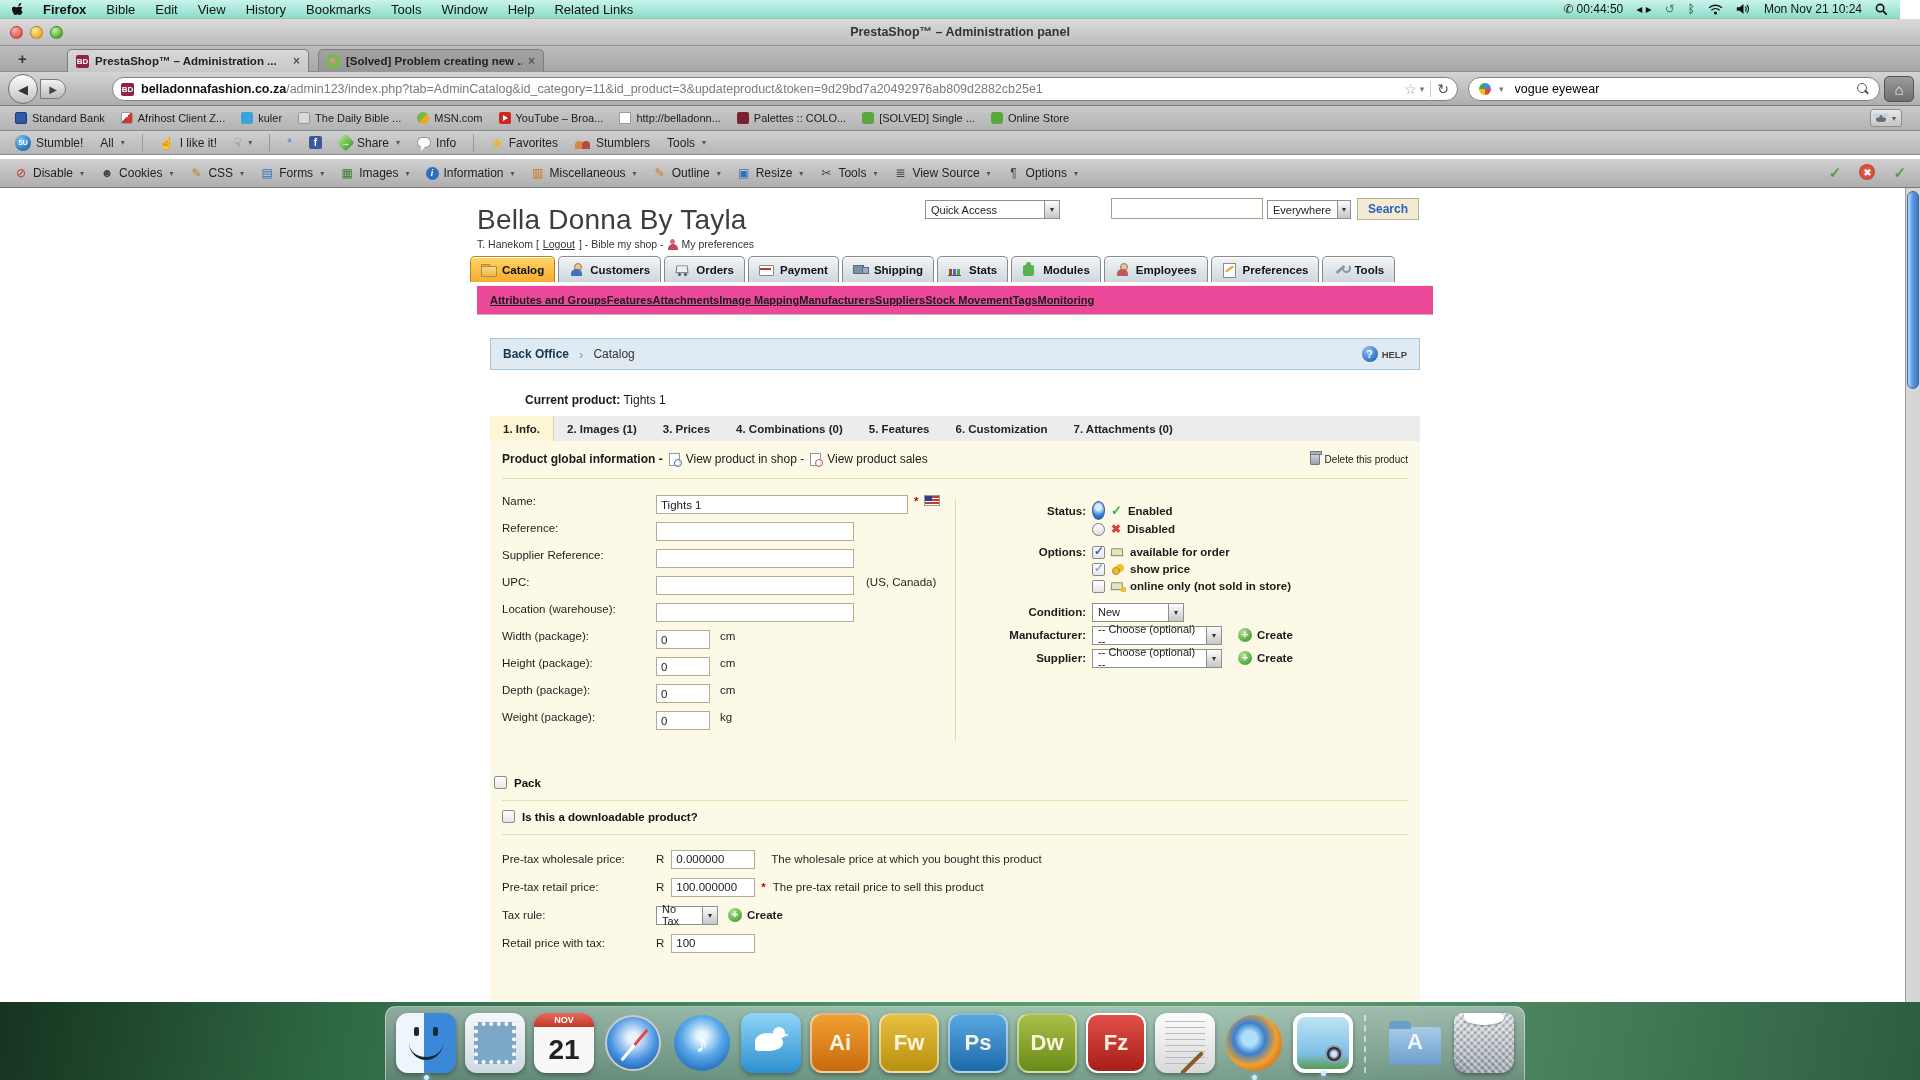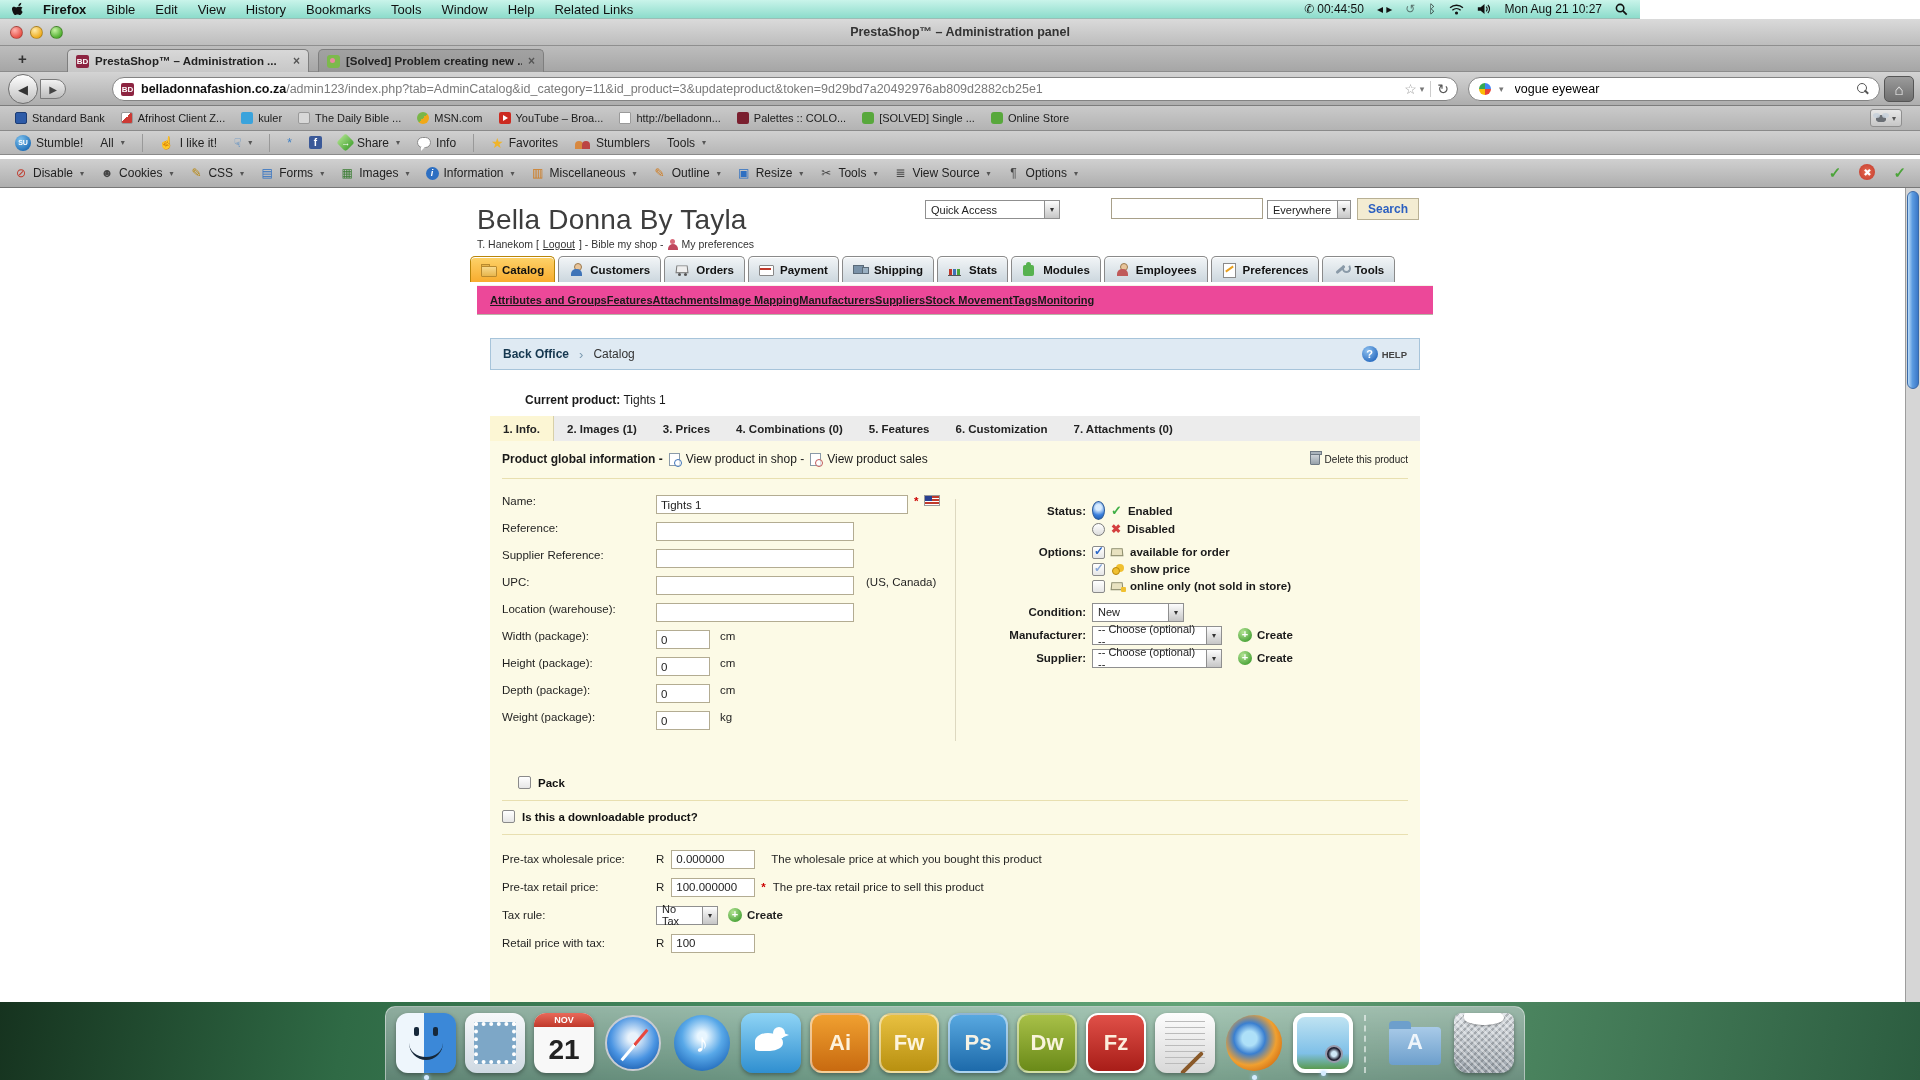--- a/index.html
+++ b/index.html
@@ -1,21 +1,21 @@
 <!DOCTYPE html>
 <html><head>
 <meta charset="utf-8">
 <style>
   * { box-sizing: border-box; margin:0; padding:0; }
   html,body { width:1920px; height:1080px; overflow:hidden; }
   body { font-family:"Liberation Sans", sans-serif; background:#fff; position:relative; color:#111; }
   .g { font-style:normal; }
 
   
-  .menubar { position:absolute; top:0; left:0; width:1640px; height:19px; z-index:60;
+  .menubar { position:absolute; top:0; left:0; width:1900px; height:19px; z-index:60;
     background:linear-gradient(#c9f4ea,#8cdccb); border-bottom:1px solid rgba(0,0,0,.22);
     display:flex; align-items:center; font-size:13px; color:#111; }
   .menubar .apple { margin:0 8px 0 12px; display:flex; align-items:center; }
   .menubar .mi { padding:0 10px; line-height:19px; }
   .menubar .mi.b { font-weight:bold; }
   .mright { margin-left:auto; display:flex; align-items:center; gap:13px; padding-right:12px; font-size:12px; }
   .mstat { display:flex; align-items:center; gap:3px; }
   .dim { opacity:.55; }
 
   
@@ -229,21 +229,21 @@
   .ic-basket { width:13px; height:12px; position:relative; flex:none; }
   .ic-basket::before { content:""; position:absolute; left:0; top:2px; width:10px; height:6px; border:1.3px solid #8a8a6a; background:#e8e2c0; transform:perspective(10px) rotateX(10deg); }
   .ic-basket.warn::after { content:""; position:absolute; right:-2px; bottom:0; width:5px; height:5px; background:#f0c030; border-radius:1px; }
   .sel { display:inline-flex; align-items:center; border:1px solid #8f8f8f; background:#fff; height:19px; font-size:11px; color:#222; }
   .sel .stxt { padding:0 6px 0 5px; }
   .sel .sarr { width:15px; height:17px; background:linear-gradient(#fdfdfd,#c6c6c6); border-left:1px solid #8f8f8f;
     display:flex; align-items:center; justify-content:center; font-size:8px; color:#333; }
   .crt { width:14px; height:14px; border-radius:50%; background:radial-gradient(circle at 35% 30%, #b2e392, #4ca43a 75%); color:#fff; font-size:11px; font-weight:bold; text-align:center; line-height:13px; flex:none; }
   .createw { display:inline-flex; align-items:center; gap:5px; margin-left:10px; font-weight:bold; }
 
-  .packrow { display:flex; align-items:center; gap:7px; padding-left:28px; margin-top:38px; font-weight:bold; font-size:11.5px; }
+  .packrow { display:flex; align-items:center; gap:7px; padding-left:4px; margin-top:38px; font-weight:bold; font-size:11.5px; }
   .dlrow { display:flex; align-items:center; gap:7px; padding-left:12px; margin-top:9px; font-weight:bold; font-size:11.5px; }
   .sechr { border:none; border-top:1px solid #e8dfb0; margin:11px 12px 0; }
   .prows { margin-top:10px; }
   .prow { display:flex; align-items:center; height:28px; padding-left:12px; font-size:11.5px; color:#1f1f1f; }
   .prow .lb { width:154px; flex:none; }
   .cur { margin-right:7px; }
   .pdesc { margin-left:16px; }
 
   
   .desktop { position:absolute; top:1002px; left:0; width:1920px; height:78px;
@@ -329,21 +329,21 @@
           </g>
           <circle cx="8" cy="9.8" r="1.7" fill="#111"></circle>
         </svg>
     </span>
     <span class="mstat">
       <svg width="15" height="12" viewBox="0 0 18 14">
           <path fill="#111" d="M1 5h3.4L9 1v12L4.4 9H1z"></path>
           <path d="M11 4.2c1.6 1.6 1.6 4 0 5.6M13 2.2c2.7 2.7 2.7 6.9 0 9.6" fill="none" stroke="#111" stroke-width="1.3"></path>
         </svg>
     </span>
-    <span class="mstat">Mon Aug 21  10:27</span>
+    <span class="mstat">Mon Nov 21  10:24</span>
     <span class="mstat">
       <svg width="13" height="13" viewBox="0 0 14 14">
           <circle cx="5.5" cy="5.5" r="4" fill="none" stroke="#111" stroke-width="1.7"></circle>
           <path d="M8.6 8.6l4 4" stroke="#111" stroke-width="1.9"></path>
         </svg>
     </span>
   </span>
 </div>
 
 <div class="titlebar">

